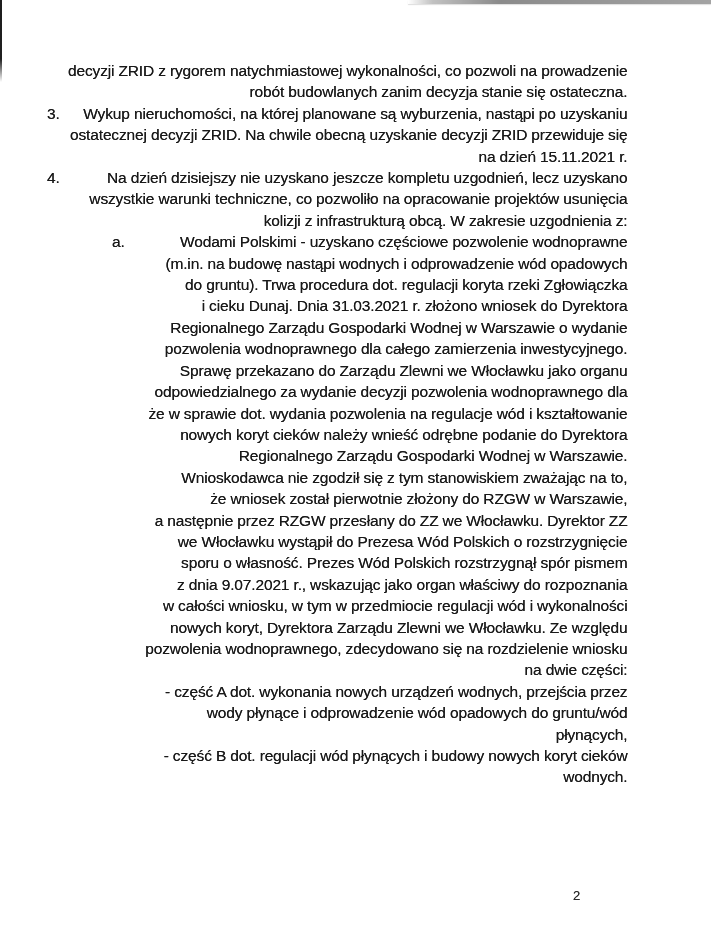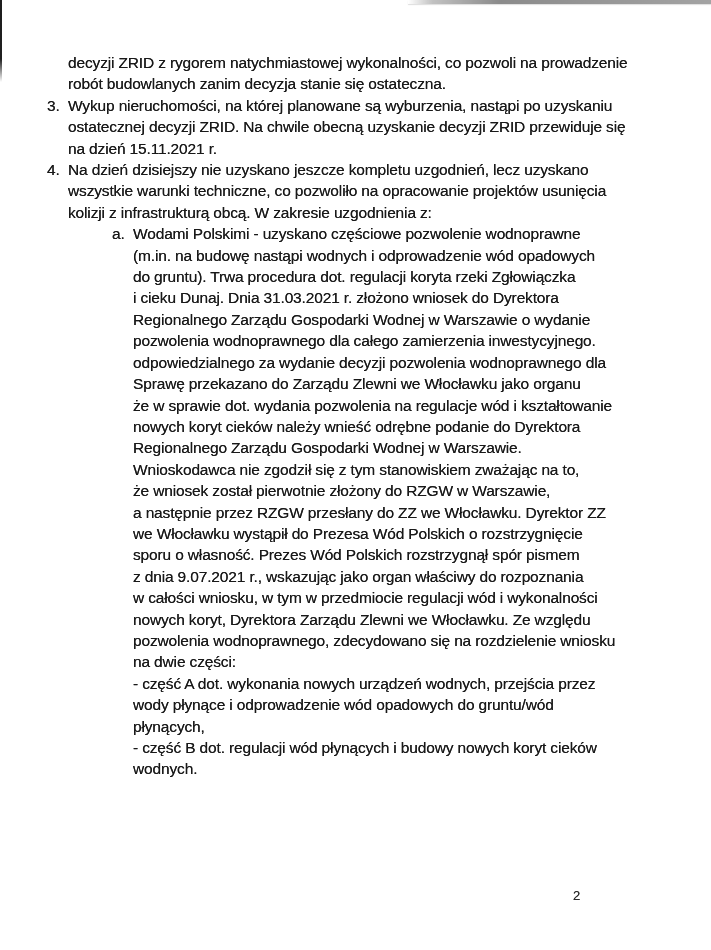--- a/index.html
+++ b/index.html
@@ -38,27 +38,28 @@
     height: 82px;
     background: linear-gradient(to bottom,
       #1d1d1d 0%,
       #202020 72%,
       rgba(32,32,32,0) 100%);
   }
   
   .text-block {
     position: absolute;
     left: 68px;
-    top: 52px;
+    top: 60px;
     font-size: 15.5px;
     line-height: 21.4px;
     color: #1c1c1c;
     letter-spacing: -0.15px;
     text-shadow: 0 0 0.4px rgba(28,28,28,0.85);
     filter: blur(0.22px) contrast(1.03);
+    text-align: right;
   }
   .line { white-space: nowrap; }
   .list-item { position: relative; }
   .marker {
     position: absolute;
     left: -21px;
     top: 0;
     white-space: nowrap;
   }
   .sub-item {
@@ -108,22 +109,22 @@
     <div class="sub-item">
       <span class="marker">a.</span>
       <div class="line">
         <span class="lead-bold">Wodami Polskimi</span><span> - uzyskano częściowe pozwolenie wodnoprawne</span>
       </div>
       <div class="line">(m.in. na budowę nastąpi wodnych i odprowadzenie wód opadowych</div>
       <div class="line">do gruntu). Trwa procedura dot. regulacji koryta rzeki Zgłowiączka</div>
       <div class="line">i cieku Dunaj. Dnia 31.03.2021 r. złożono wniosek do Dyrektora</div>
       <div class="line">Regionalnego Zarządu Gospodarki Wodnej w Warszawie o wydanie</div>
       <div class="line">pozwolenia wodnoprawnego dla całego zamierzenia inwestycyjnego.</div>
+      <div class="line">Sprawę przekazano do Zarządu Zlewni we Włocławku jako organu</div>
       <div class="line">odpowiedzialnego za wydanie decyzji pozwolenia wodnoprawnego dla</div>
-      <div class="line">Sprawę przekazano do Zarządu Zlewni we Włocławku jako organu</div>
       <div class="line">że w sprawie dot. wydania pozwolenia na regulacje wód i kształtowanie</div>
       <div class="line">nowych koryt cieków należy wnieść odrębne podanie do Dyrektora</div>
       <div class="line">Regionalnego Zarządu Gospodarki Wodnej w Warszawie.</div>
       <div class="line">Wnioskodawca nie zgodził się z tym stanowiskiem zważając na to,</div>
       <div class="line">że wniosek został pierwotnie złożony do RZGW w Warszawie,</div>
       <div class="line">a następnie przez RZGW przesłany do ZZ we Włocławku. Dyrektor ZZ</div>
       <div class="line">we Włocławku wystąpił do Prezesa Wód Polskich o rozstrzygnięcie</div>
       <div class="line">sporu o własność. Prezes Wód Polskich rozstrzygnął spór pismem</div>
       <div class="line">z dnia 9.07.2021 r., wskazując jako organ właściwy do rozpoznania</div>
       <div class="line">w całości wniosku, w tym w przedmiocie regulacji wód i wykonalności</div>

